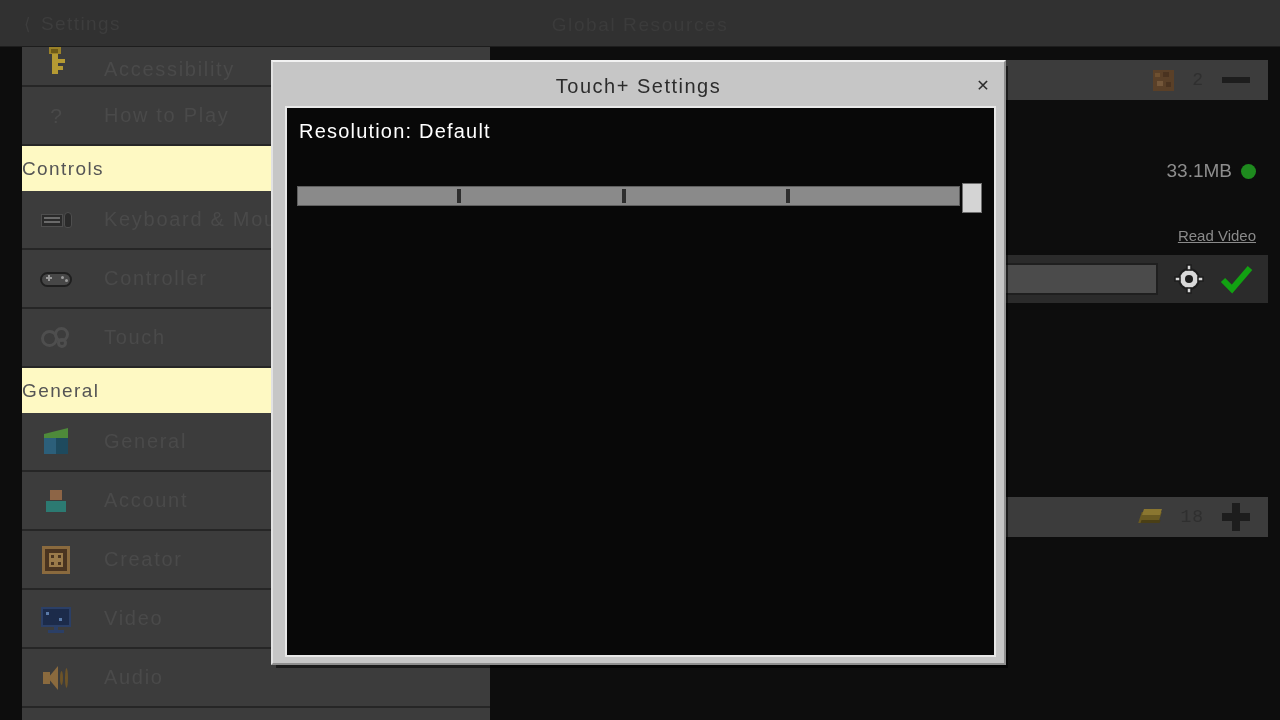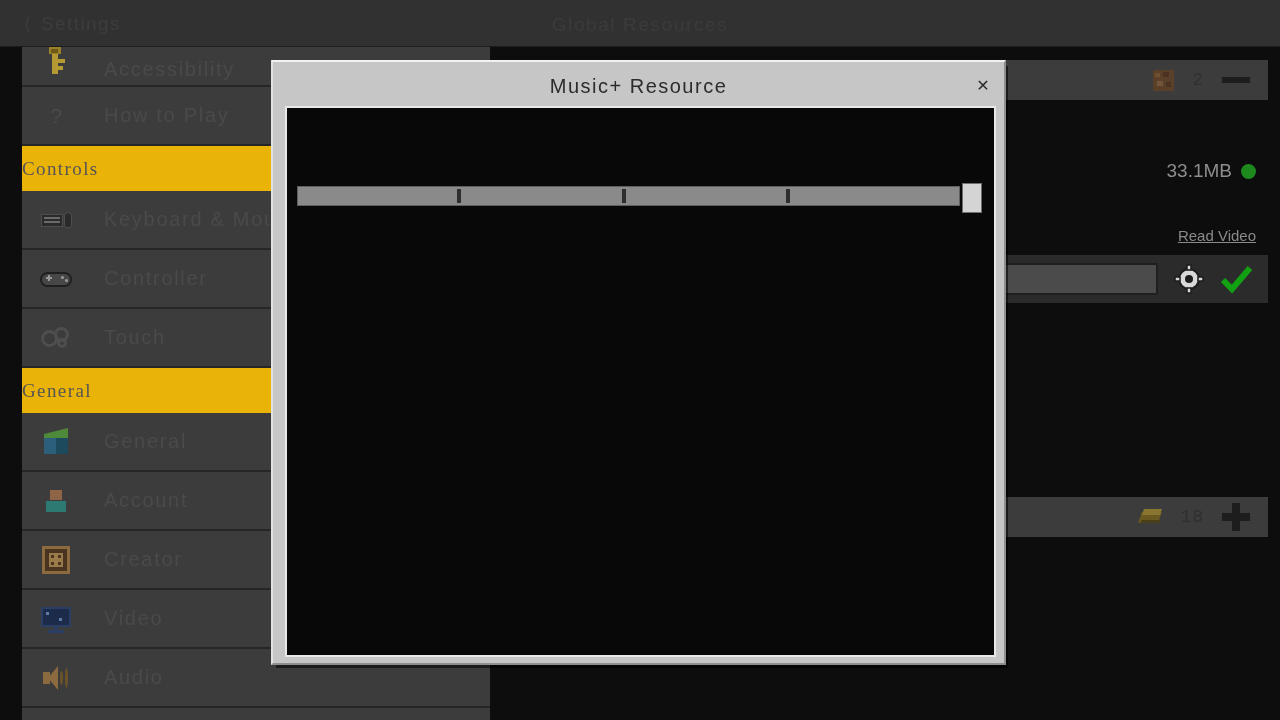--- a/index.html
+++ b/index.html
@@ -78,25 +78,24 @@
     margin-right: 26px;
   }
   .side-label {
     color: #4a4a4a;
     font-size: 20px;
     letter-spacing: 1.7px;
     white-space: nowrap;
   }
   .side-group {
     height: 45px;
-    background: #eab308;
+    background: #fef9c3;
     display: flex;
     align-items: center;
     padding-left: 0px;
-    font-family: Liberation Serif, serif;
   }
   .side-group-label {
     color: #555;
     font-size: 19px;
     letter-spacing: 1.4px;
   }
 
   
   .px { position: relative; width: 34px; height: 34px; }
   .px i { position: absolute; display: block; }
@@ -548,24 +547,25 @@
       <span class="plus-icon">
         <i class="h"></i>
           <i class="v"></i>
       </span>
     </div>
   </div>
 
   <div class="dlg-shadow"></div>
   <div class="dialog">
     <div class="dlg-titlebar">
-      <div class="dlg-title">Music+ Resource</div>
+      <div class="dlg-title">Touch+ Settings</div>
       <div class="dlg-close">✕</div>
     </div>
     <div class="dlg-body">
+      <div class="setting-label">Resolution: Default</div>
       <div class="slider-wrap">
         <div class="slider-track"></div>
         <div class="slider-tick" style="left:160px"></div>
         <div class="slider-tick" style="left:325px"></div>
         <div class="slider-tick" style="left:489px"></div>
         <div class="slider-handle" style="left:665px"></div>
       </div>
     </div>
   </div>
 

